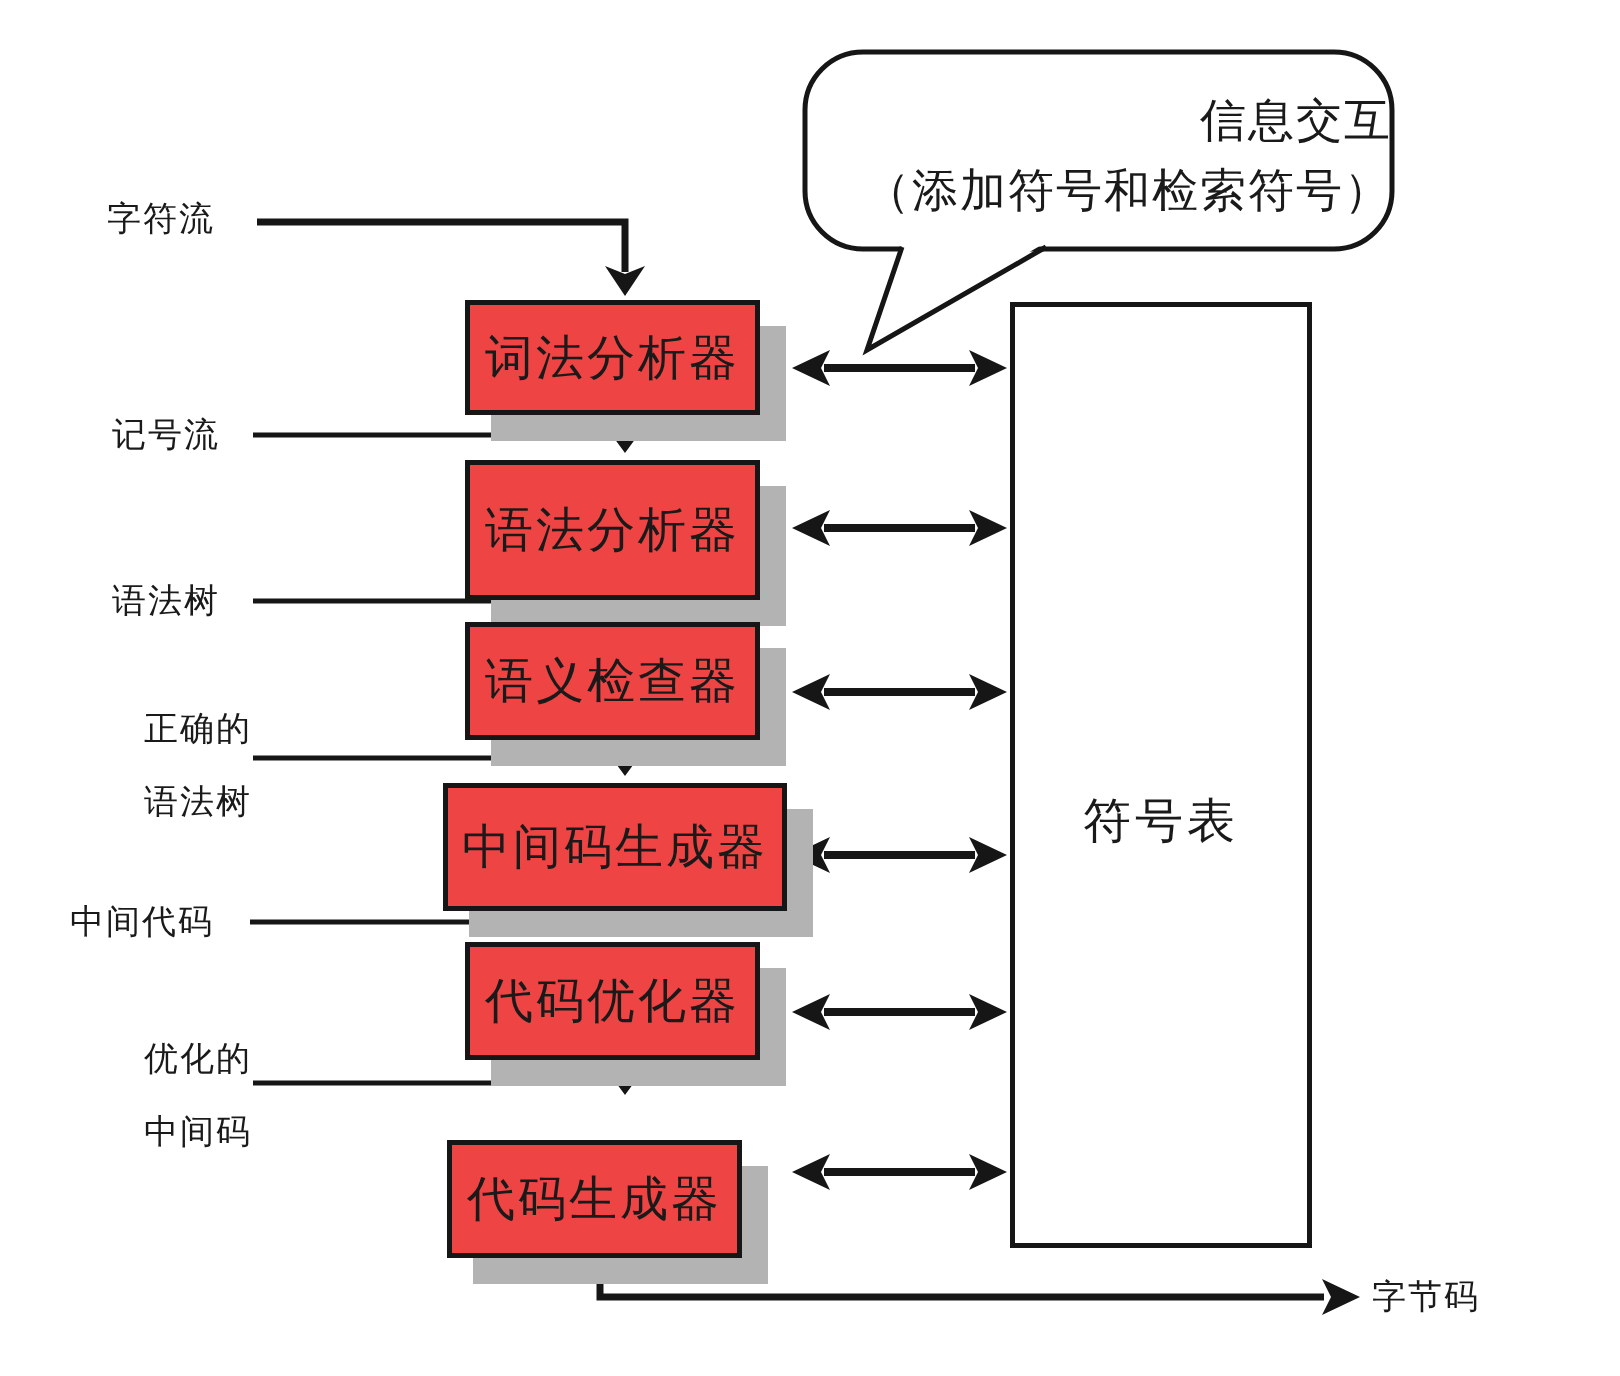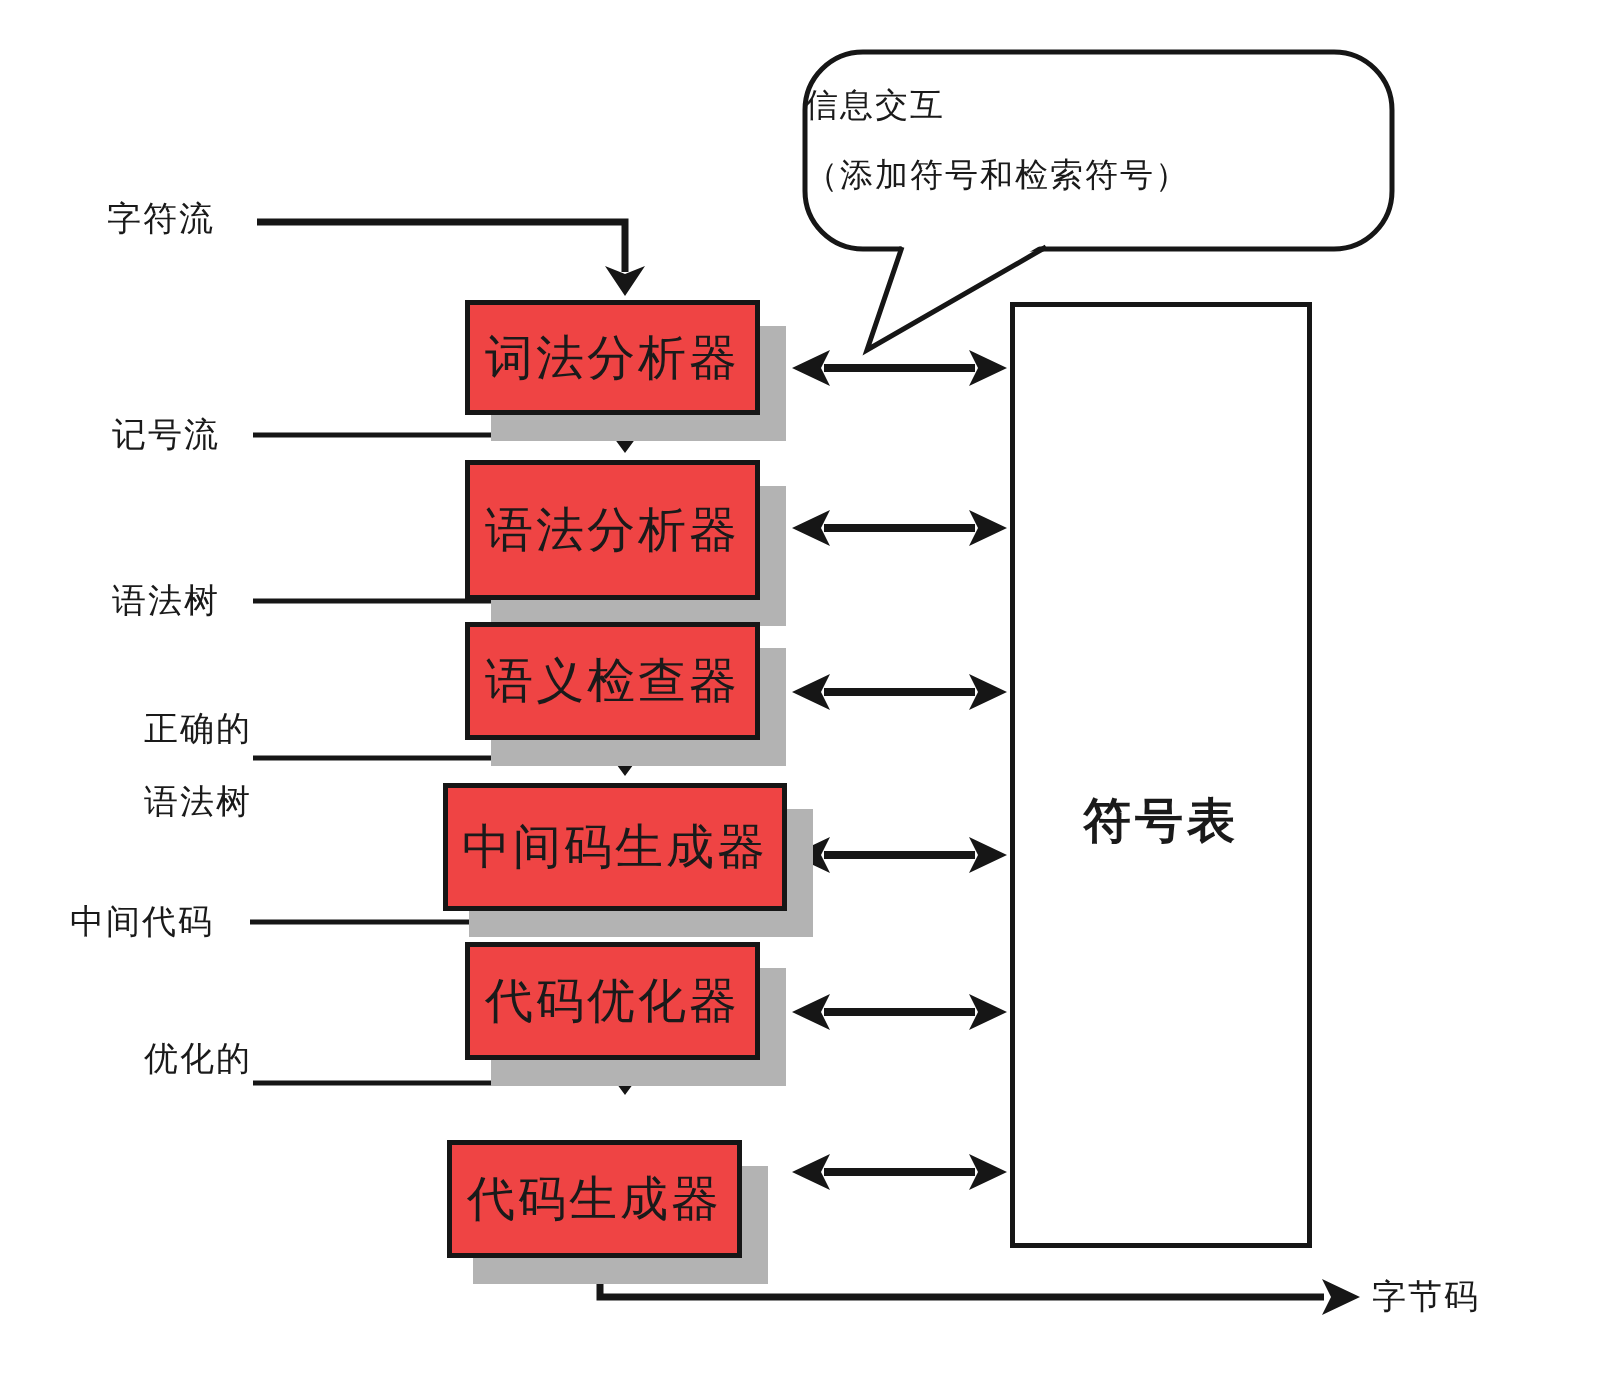--- a/index.html
+++ b/index.html
@@ -48,21 +48,20 @@
     border: 5px solid #161616;
     z-index: 3;
   }
   .symbol-table-label {
     position: absolute;
     left: 0; right: 0;
     top: 482px;
     text-align: center;
     font-size: 48px;
     letter-spacing: 4px;
-    font-weight: bold;
   }
 
   
   .flow-label {
     position: absolute;
     font-size: 34px;
     line-height: 46px;
     letter-spacing: 2px;
     white-space: nowrap;
     z-index: 4;
@@ -72,24 +71,24 @@
   .lbl-token-stream  { left: 112px; top: 412px; }
   .lbl-syntax-tree   { left: 112px; top: 578px; }
   .lbl-correct-tree  { left: 108px; top: 692px; }
   .lbl-intermediate  { left: 70px;  top: 899px; }
   .lbl-optimized     { left: 108px; top: 1022px; line-height: 70px; }
   .lbl-bytecode      { left: 1372px; top: 1274px; }
 
   
   .bubble-text {
     position: absolute;
-    left: 805px; top: 70px;
+    left: 805px; top: 86px;
     width: 587px;
-    text-align: left;
-    font-size: 33px;
+    text-align: right;
+    font-size: 46px;
     line-height: 70px;
     letter-spacing: 2px;
     z-index: 4;
   }
 
   svg.wires { position: absolute; left: 0; top: 0; z-index: 2; }
   svg.bubble-layer { position: absolute; left: 0; top: 0; z-index: 3; }
 </style>
 </head>
 <body>
@@ -193,20 +192,21 @@
   <div class="flow-label lbl-char-stream">字符流</div>
   <div class="flow-label lbl-token-stream">记号流</div>
   <div class="flow-label lbl-syntax-tree">语法树</div>
   <div class="flow-label two-line lbl-correct-tree">
     <div>正确的</div>
     <div>语法树</div>
   </div>
   <div class="flow-label lbl-intermediate">中间代码</div>
   <div class="flow-label two-line lbl-optimized">
     <div>优化的</div>
+    <div>中间码</div>
   </div>
 
   <div class="flow-label lbl-bytecode">字节码</div>
 
   <svg class="bubble-layer" width="1620" height="1376" viewBox="0 0 1620 1376">
     <rect x="805" y="52" width="587" height="197" rx="58" ry="58" fill="#ffffff" stroke="#161616" stroke-width="5"></rect>
     <polygon points="903,243 1045,243 868,345" fill="#ffffff"></polygon>
     <path d="M902,247 L867,350 L1046,247" fill="none" stroke="#161616" stroke-width="5" stroke-linejoin="miter"></path>
   </svg>
   <div class="bubble-text">

